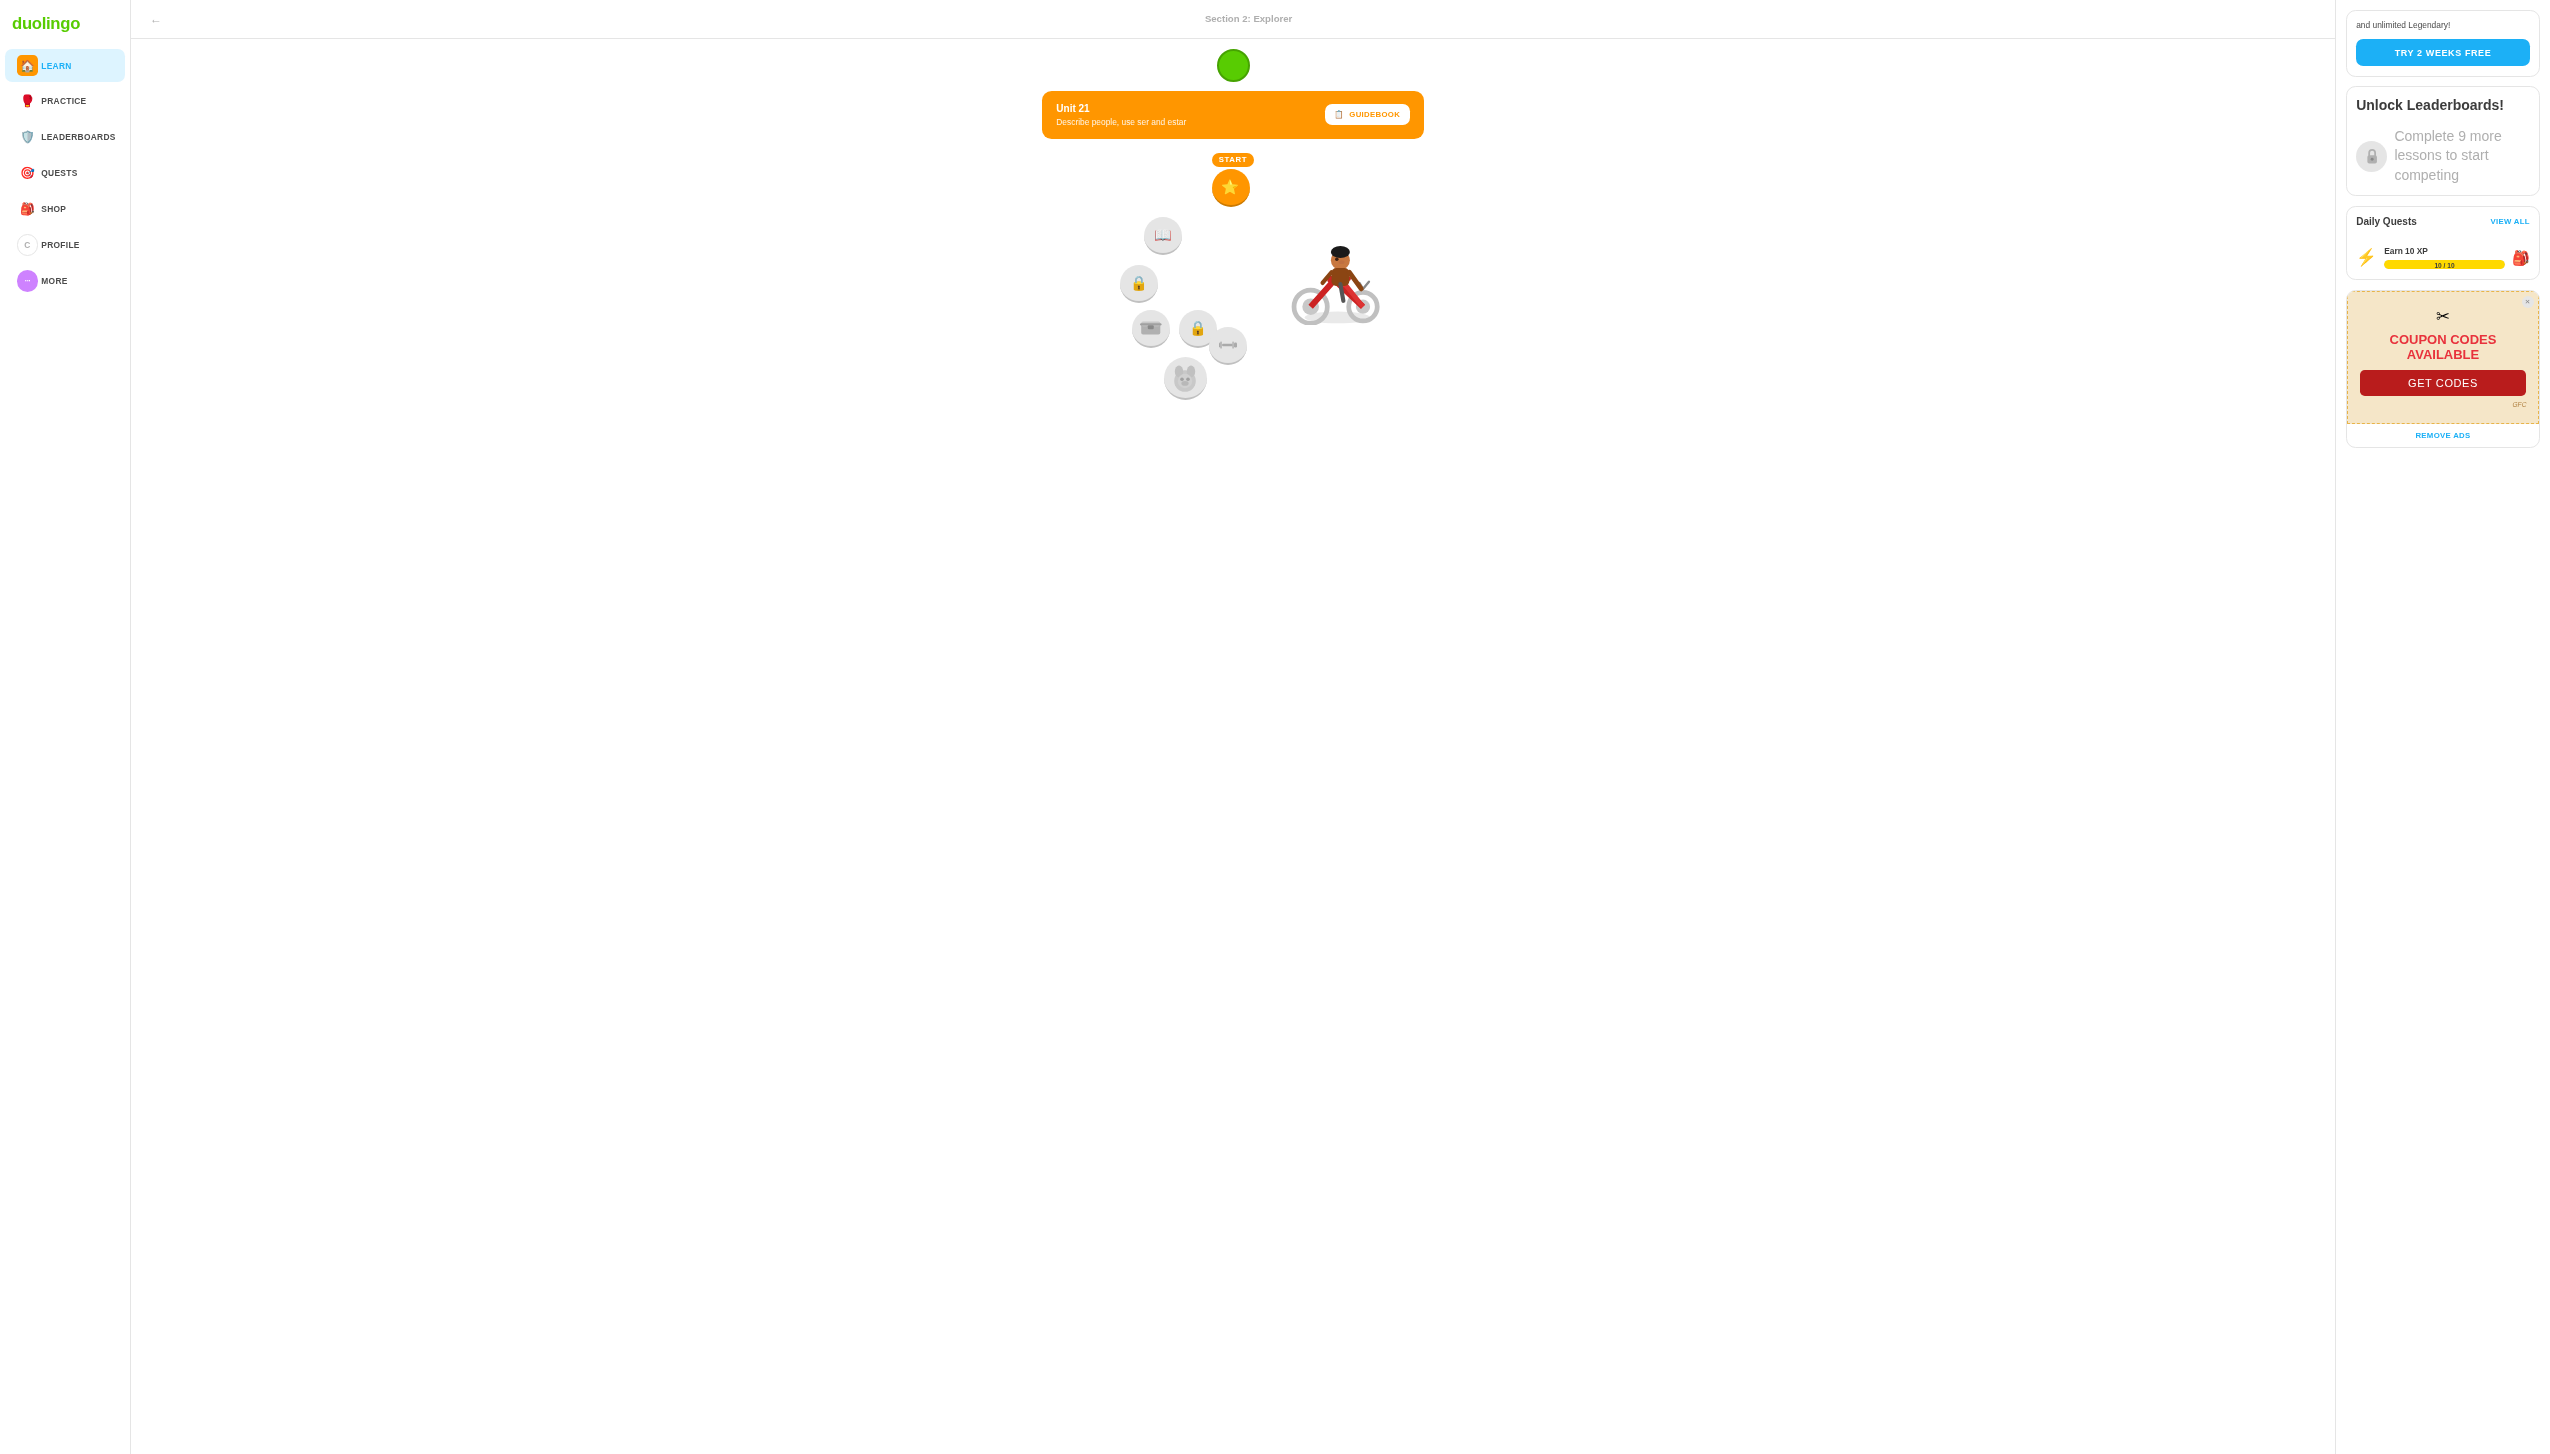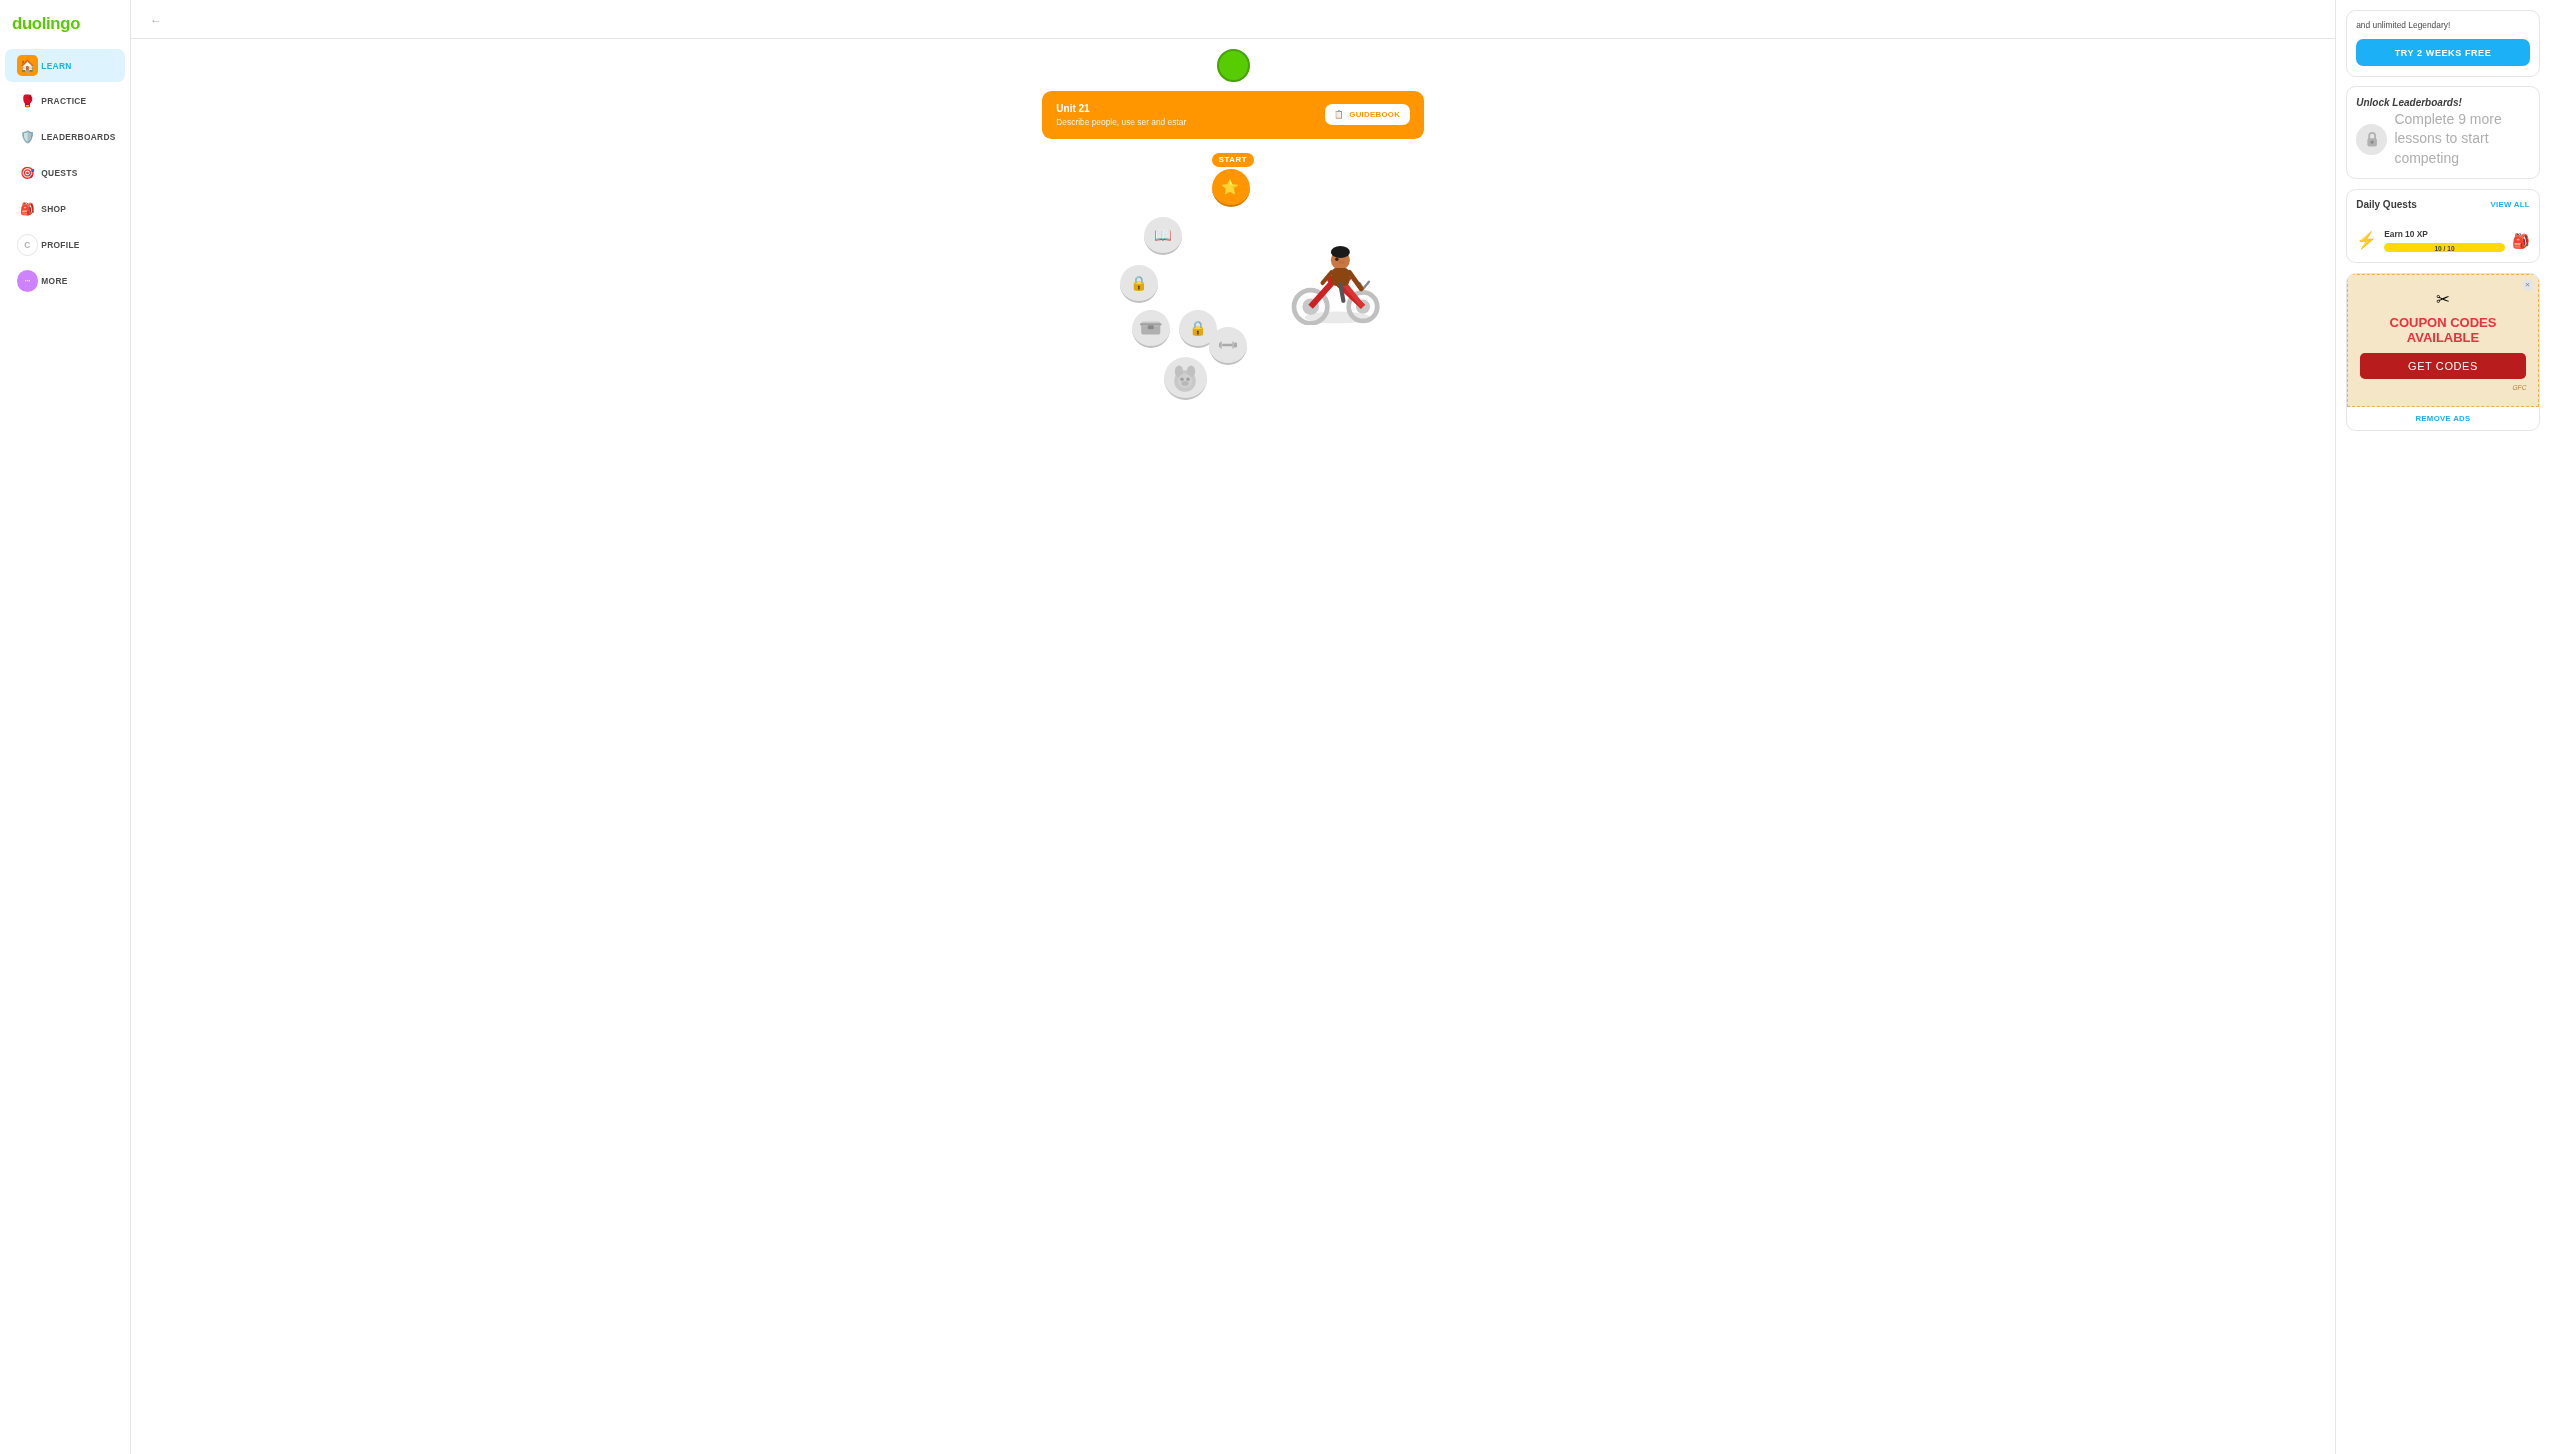--- a/index.html
+++ b/index.html
@@ -259,25 +259,24 @@
     }
 
     
     .leaderboard-card {
       background: #fff;
       border: 0.6px solid #e5e5e5;
       border-radius: 9.6px;
       padding: 9.6px;
     }
     .leaderboard-card h3 {
-      font-size: 10px;
+      font-size: 14px;
       font-weight: 800;
       color: #3c3c3c;
-      margin-bottom: 2px;
-      font-style: italic;
+      margin-bottom: 14px;
     }
     .leaderboard-content {
       display: flex;
       align-items: center;
       gap: 7.2px;
     }
     .leaderboard-icon {
       width: 31px;
       height: 31px;
       background: #e5e5e5;
@@ -474,20 +473,21 @@
   </div>
   <div class="sidebar-item">
     <div class="sidebar-icon icon-more"></div>
     <span>MORE</span>
   </div>
 </nav>
 
 <main class="main">
   <div class="main-header">
     <button class="back-btn">←</button>
+    <span class="section-title">Section 2: Explorer</span>
   </div>
 
   <div class="main-content">
 
     <div class="top-circle"></div>
 
     <div class="unit-banner">
       <div class="unit-info">
         <h2>Unit 21</h2>
         <p>Describe people, use ser and estar</p>

